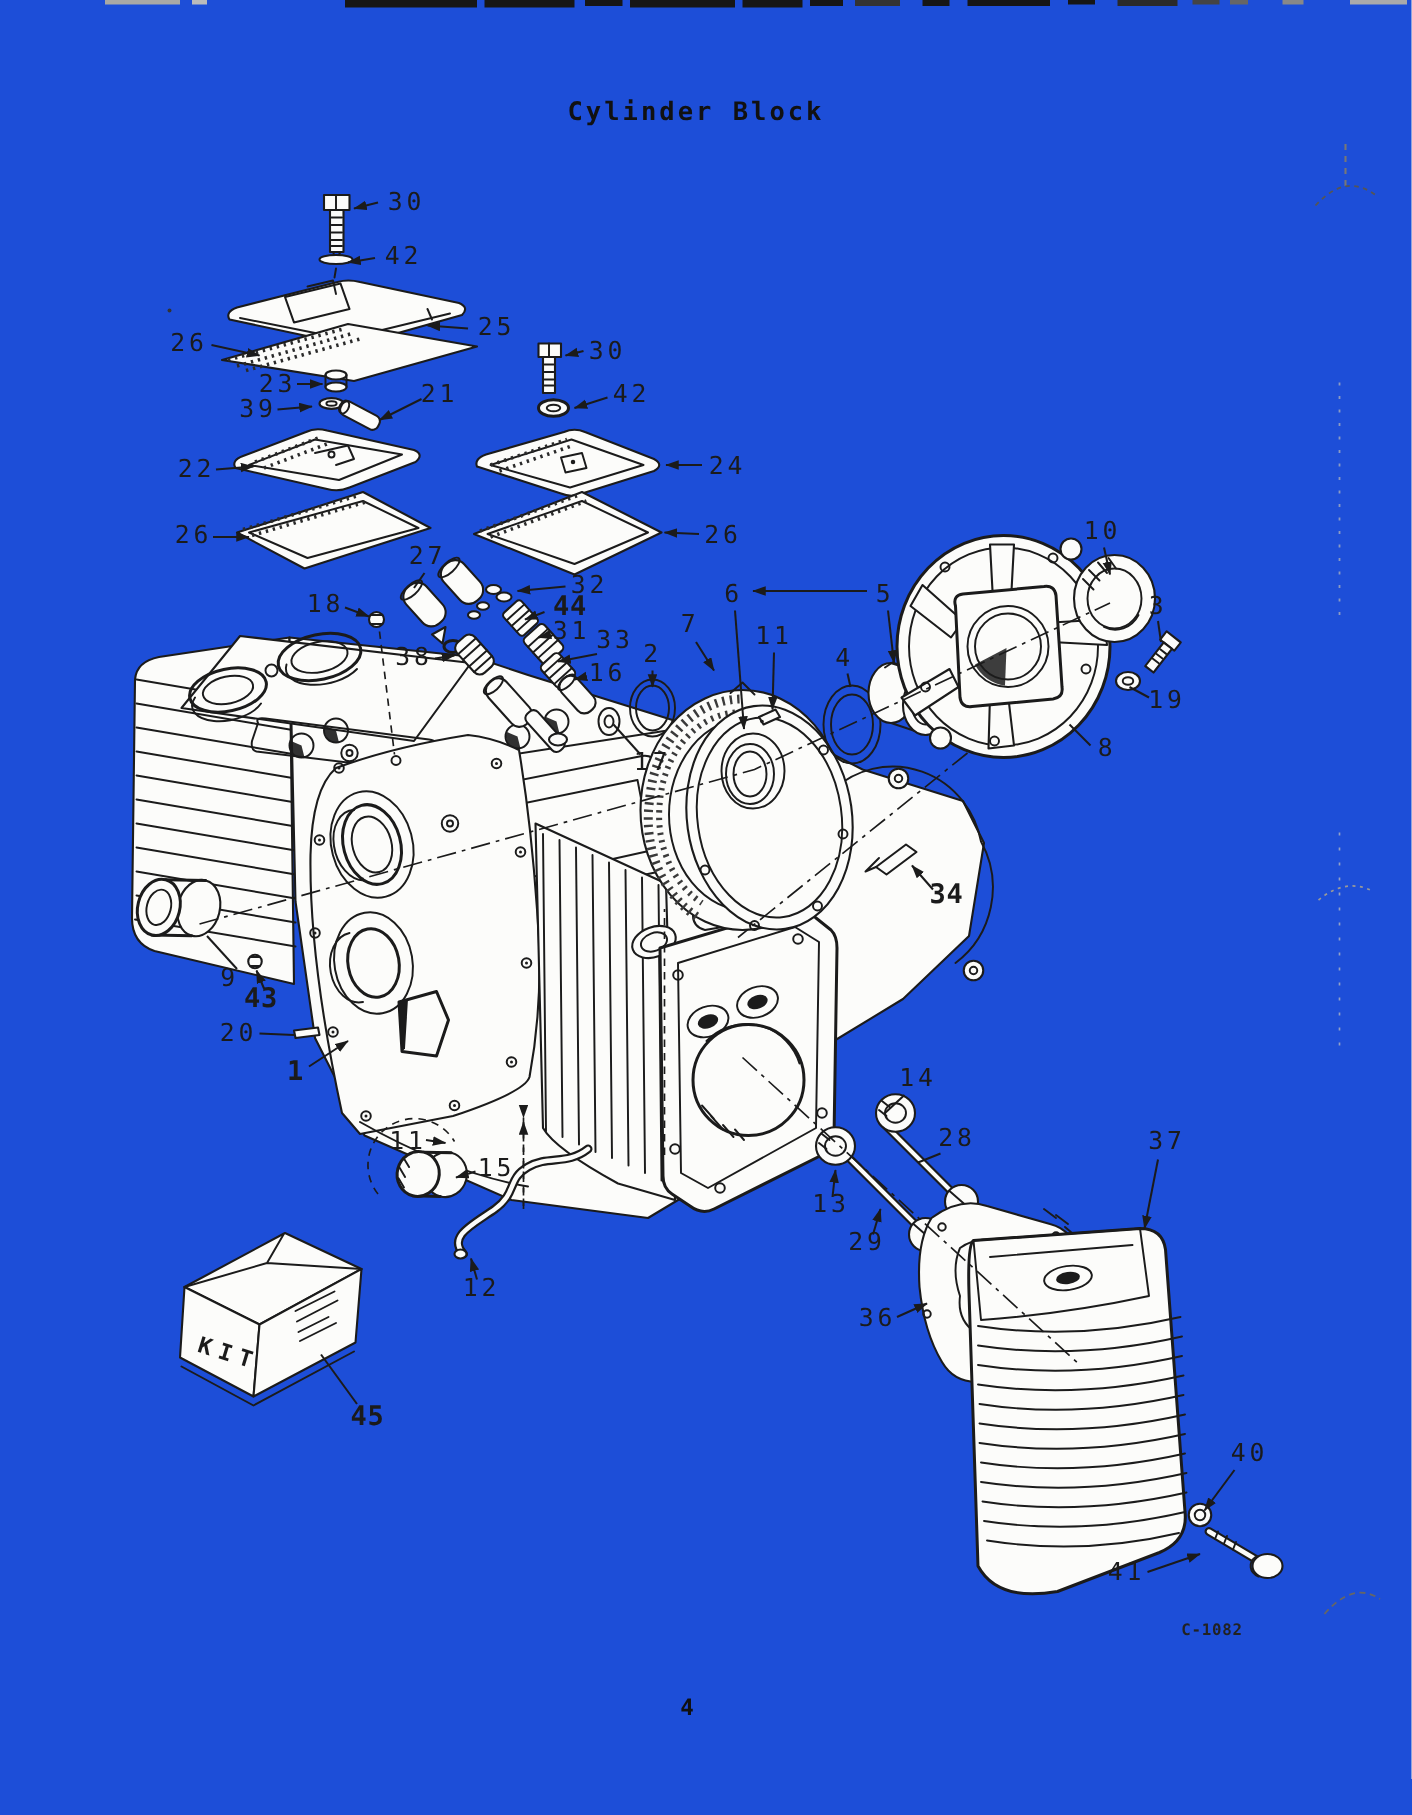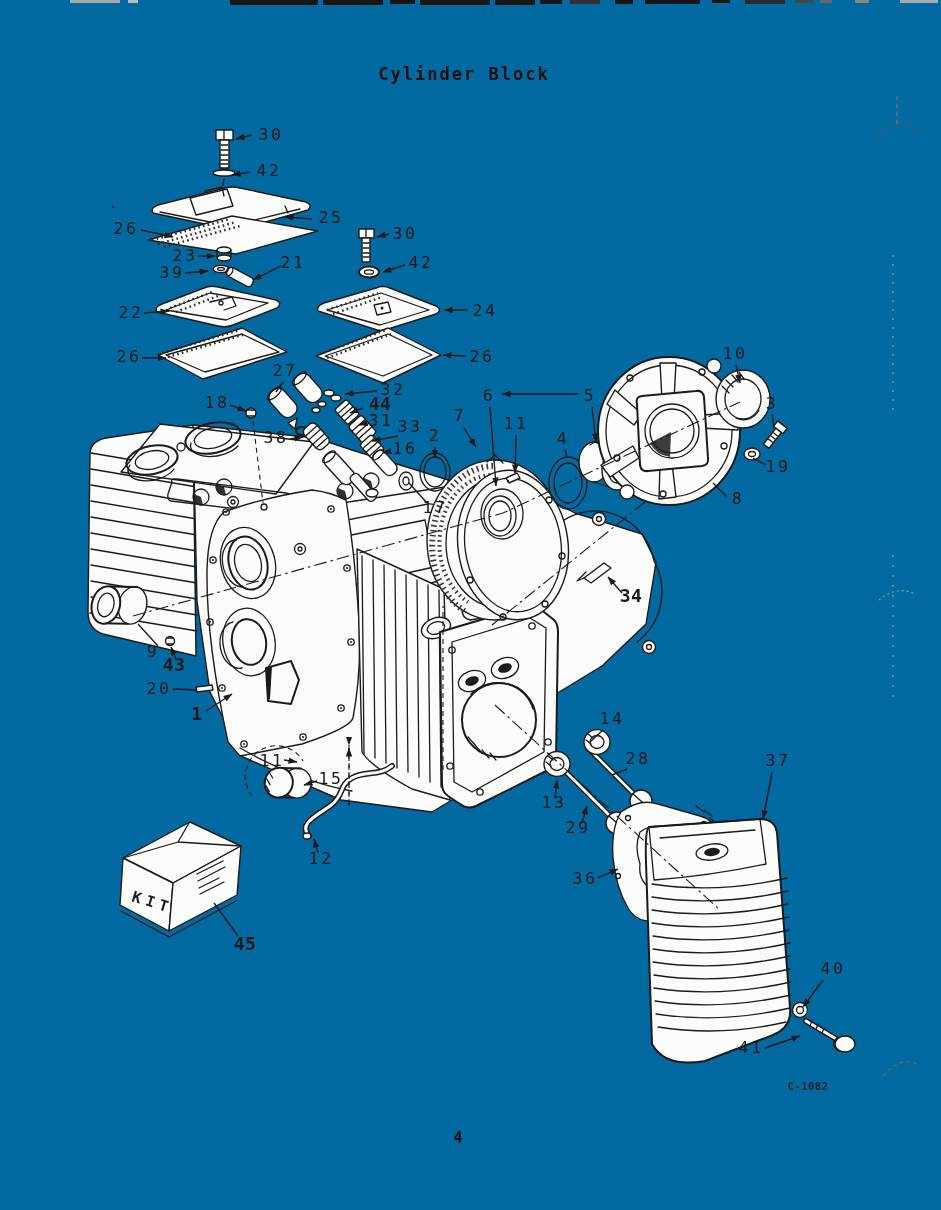--- a/index.html
+++ b/index.html
@@ -1,16 +1,16 @@
 <!DOCTYPE html>
 <html><head>
 <meta charset="utf-8">
 <style>
   html,body{margin:0;padding:0;background:#e8e8e4;}
-  .page{width:941px;height:1210px;background:#0369a1;position:relative;margin:0 auto;overflow:hidden;
+  .page{width:941px;height:1210px;background:#1d4ed8;position:relative;margin:0 auto;overflow:hidden;
         font-family:"DejaVu Sans Mono", monospace;}
   svg{display:block}
   .ln{stroke:#1b1b1b;stroke-width:1.3;fill:none;stroke-linecap:round;stroke-linejoin:round}
   .ln2{stroke:#1b1b1b;stroke-width:2;fill:none;stroke-linecap:round;stroke-linejoin:round}
   .fillw{fill:#fcfcfa;stroke:#1b1b1b;stroke-width:1.4;stroke-linejoin:round}
   .fillw2{fill:#fcfcfa;stroke:#1b1b1b;stroke-width:2;stroke-linejoin:round}
   .dark{fill:#1b1b1b;stroke:none}
   .dashdot{stroke:#1b1b1b;stroke-width:1.1;fill:none;stroke-dasharray:13 4 2.5 4}
   .dashed{stroke:#1b1b1b;stroke-width:1.1;fill:none;stroke-dasharray:5 4}
   .speck{stroke:#2a2a2a;stroke-width:2.4;fill:none;stroke-dasharray:1.6 3.2}

